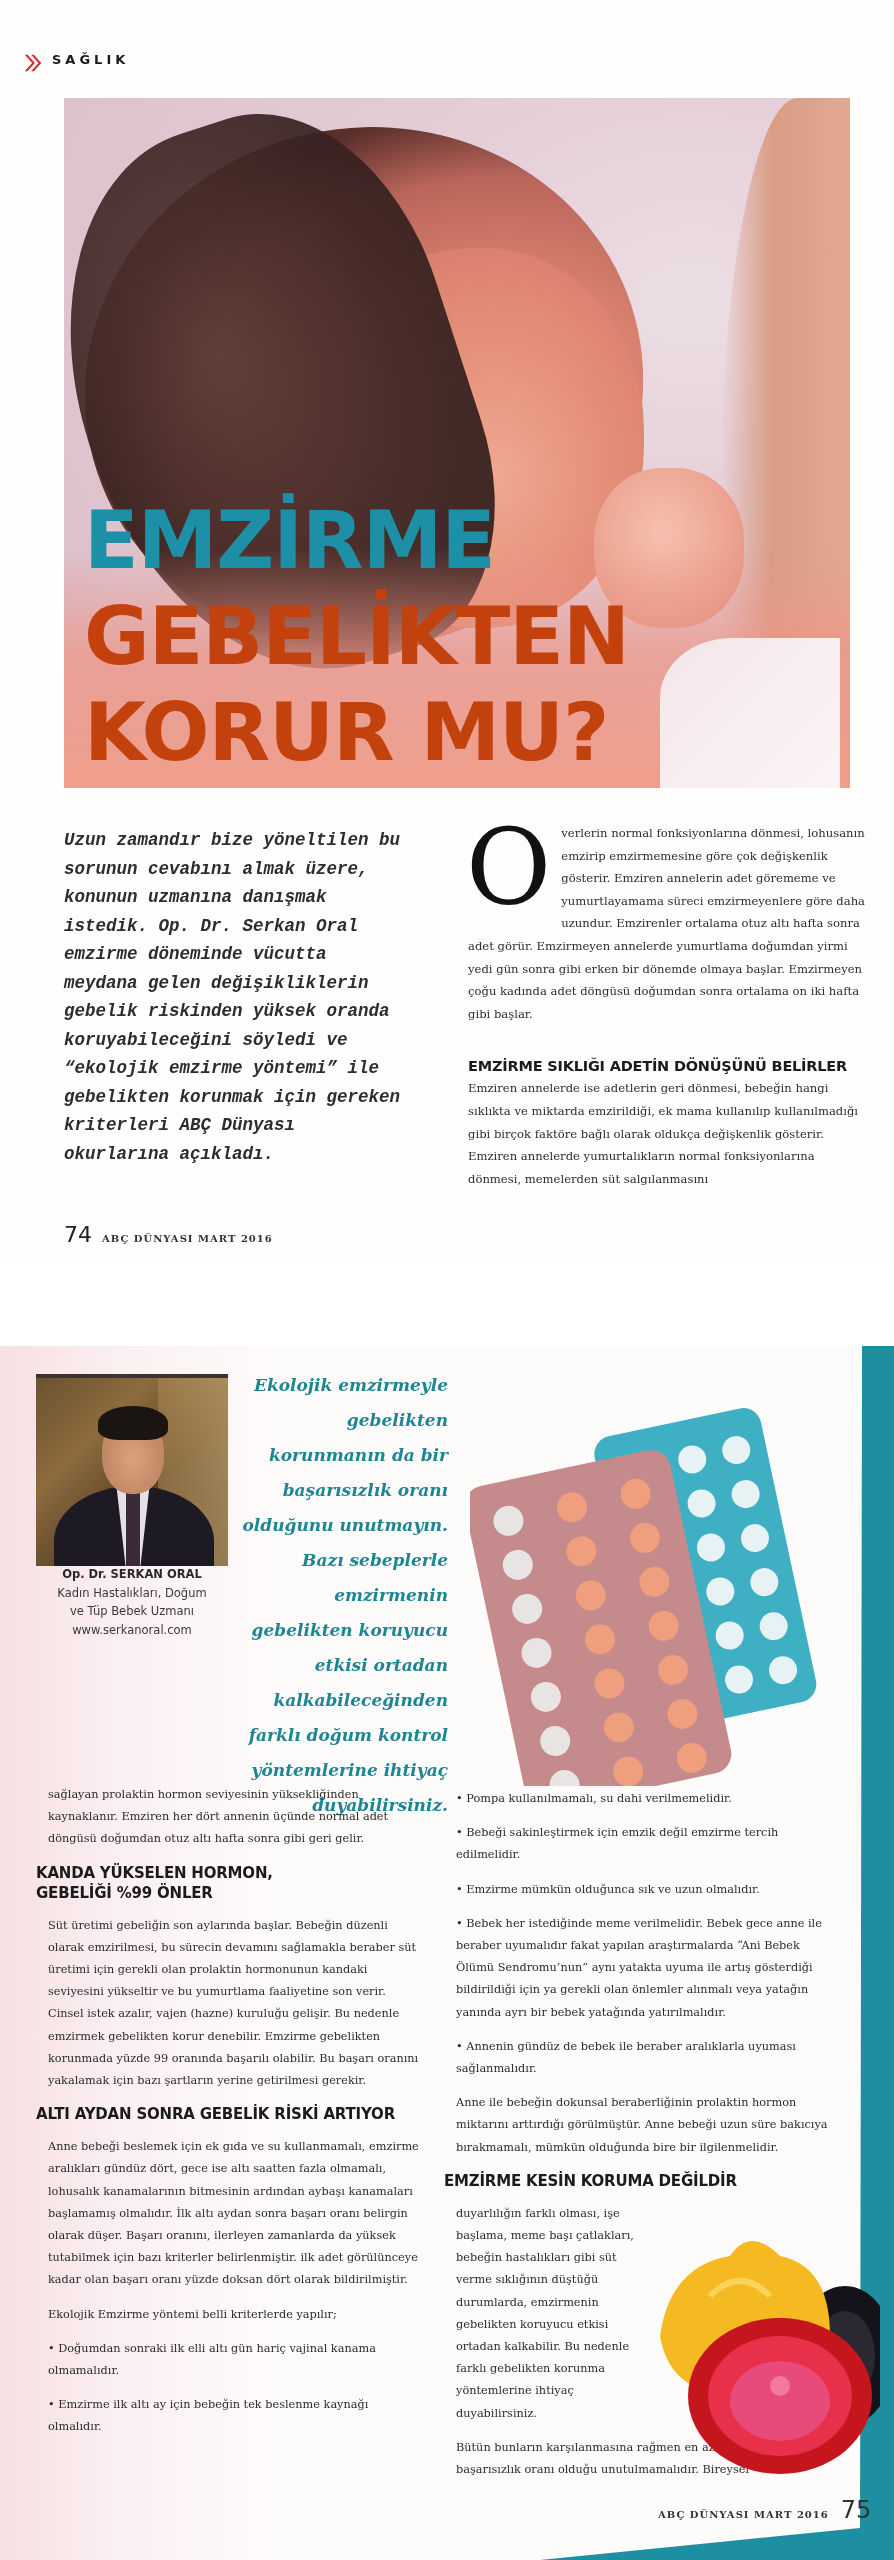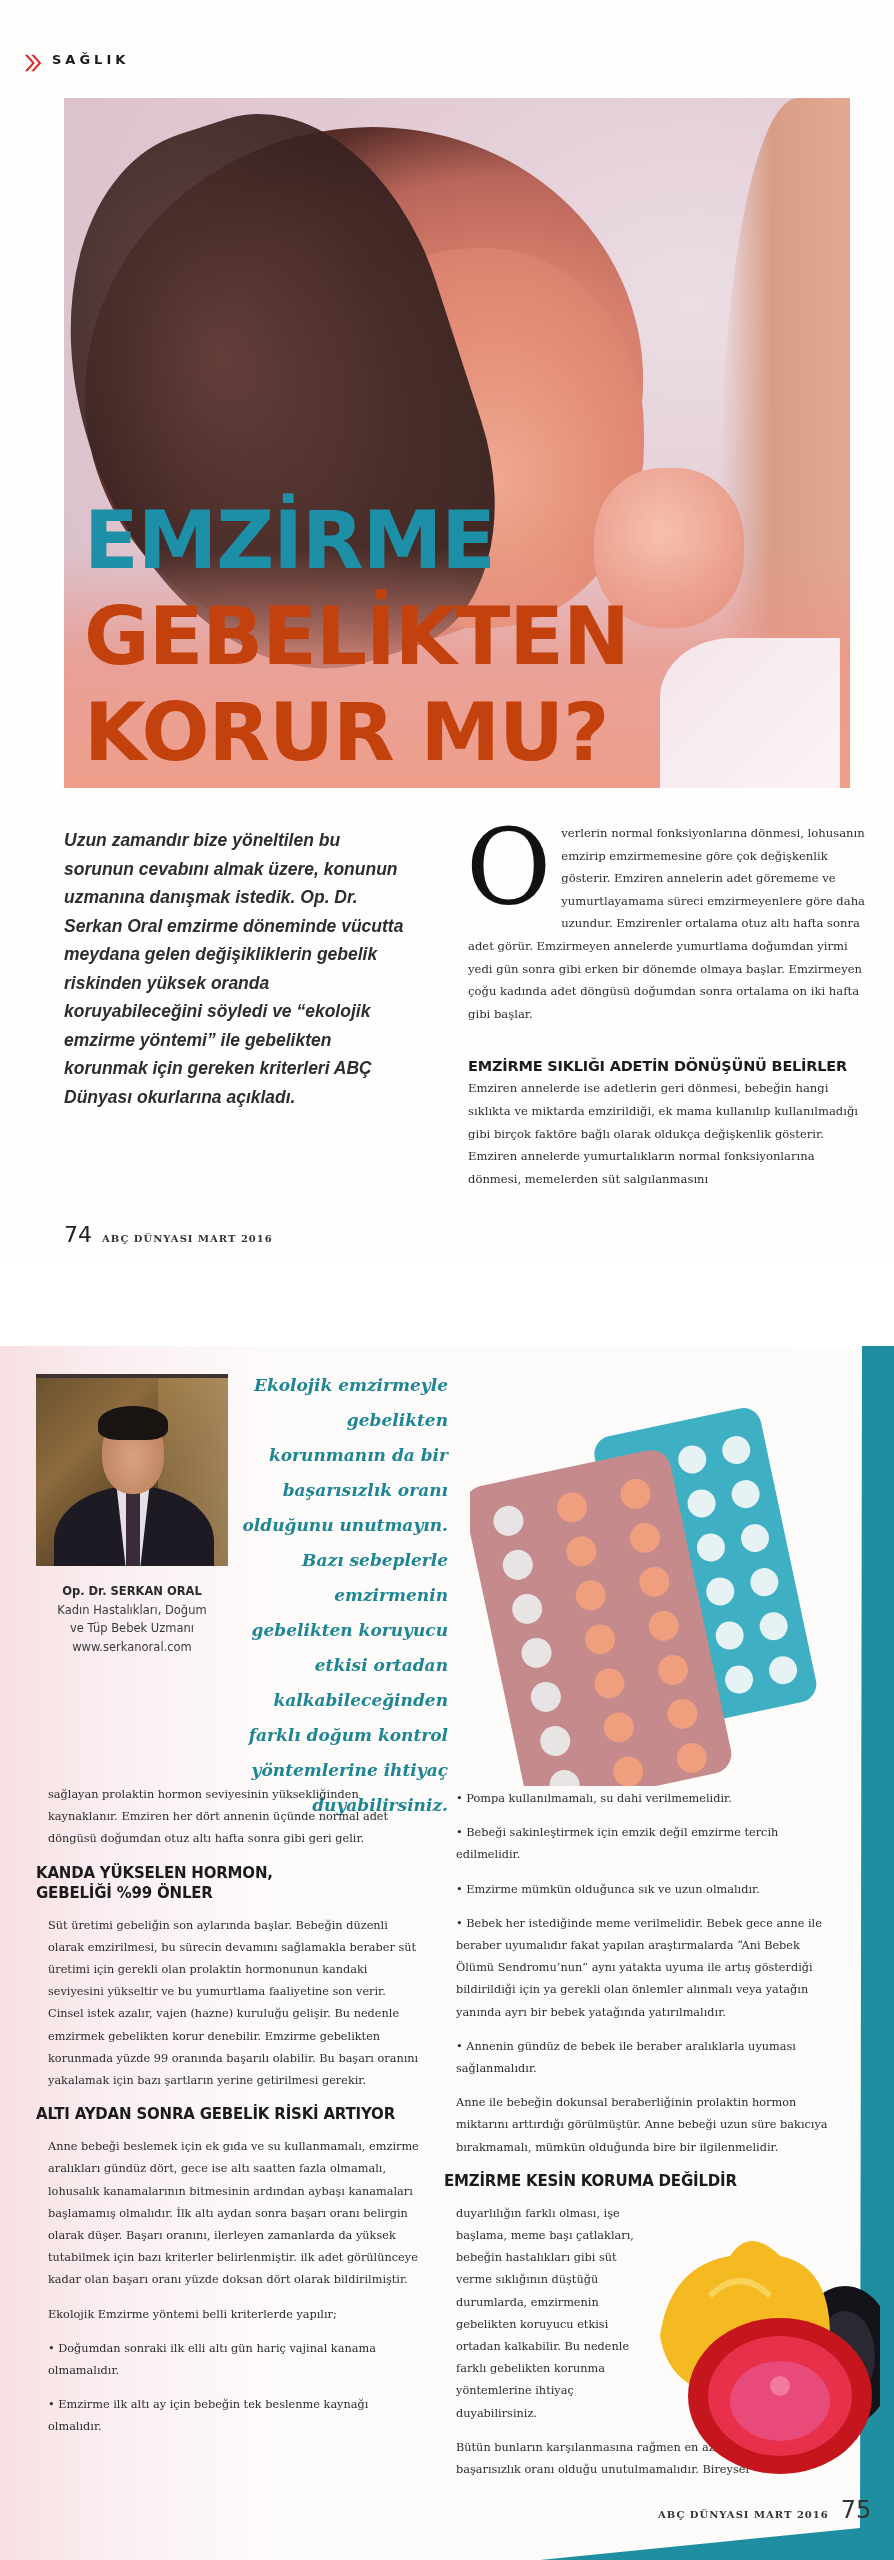--- a/index.html
+++ b/index.html
@@ -27,21 +27,21 @@
   .hero .body { position: absolute; left: 0; bottom: 0; width: 100%; height: 240px;
     background: linear-gradient(180deg, rgba(240,170,150,0) 0%, rgba(236,150,135,.75) 45%, #ef9e8b 100%); }
   .hero .cloth { position: absolute; right: 10px; bottom: 0; width: 180px; height: 150px;
     background: linear-gradient(135deg, #f4e6ea, #fbf3f5); border-radius: 40% 0 0 0; }
 
   .title { position: absolute; left: 84px; top: 493px; font-family: "DejaVu Sans", sans-serif; font-weight: bold;
     line-height: 96px; letter-spacing: -1px; }
   .title .t1 { display: block; color: #1d8fa6; font-size: 80px; }
   .title .t2, .title .t3 { display: block; color: #c2410c; font-size: 80px; }
 
-  .lead { position: absolute; left: 64px; top: 826px; width: 340px; font-family: Liberation Sans, sans-serif;
+  .lead { position: absolute; left: 64px; top: 826px; width: 340px; font-family: Liberation Mono, monospace;
     font-style: italic; font-weight: bold; font-size: 17.5px; line-height: 28.5px; color: #2d2d2d; }
 
   .col-right { position: absolute; left: 468px; top: 822px; width: 402px; font-size: 11.6px; line-height: 22.6px; color: #2c2c2c; }
   .dropcap { float: left; font-family: "DejaVu Serif", serif; font-size: 104px; line-height: 80px; height: 86px;
     margin: 6px 10px 0 -2px; color: #111; }
   .subhead { font-family: "DejaVu Sans", sans-serif; font-weight: bold; font-size: 14.5px; color: #1b1b1b; letter-spacing: -0.2px; }
   .col-right .subhead { margin-top: 30px; line-height: 22px; }
 
   .folio-left { position: absolute; left: 40px; top: 1222px; display: flex; align-items: baseline; gap: 10px; margin-left: 24px; }
   .folio-num { font-family: "DejaVu Sans", sans-serif; font-size: 22px; color: #222; font-weight: normal; }
@@ -54,21 +54,21 @@
 
   .doc-photo { position: absolute; left: 36px; top: 28px; width: 192px; height: 192px; overflow: hidden;
     background: linear-gradient(135deg, #6a5230 0%, #8d6b3d 30%, #5a4428 60%, #3a2b1a 100%); border-top: 4px solid #3d3230; }
   .doc-photo .wall { position: absolute; right: 0; top: 0; width: 70px; height: 100%; background: linear-gradient(90deg, #a88450, #d5b27a); opacity: .6; }
   .doc-photo .suit { position: absolute; left: 18px; top: 108px; width: 160px; height: 110px; border-radius: 50% 50% 0 0; background: #1e1a24; }
   .doc-photo .shirt { position: absolute; left: 80px; top: 104px; width: 34px; height: 90px; background: #e4e0e6; clip-path: polygon(0 0,100% 0,70% 100%,30% 100%); }
   .doc-photo .tie { position: absolute; left: 90px; top: 112px; width: 14px; height: 82px; background: #3a2a3a; }
   .doc-photo .face { position: absolute; left: 66px; top: 36px; width: 62px; height: 80px; border-radius: 46%; background: radial-gradient(ellipse at 50% 55%, #d9a27e, #b77b5a); }
   .doc-photo .hairdoc { position: absolute; left: 62px; top: 28px; width: 70px; height: 34px; border-radius: 50% 50% 30% 30%; background: #1a1412; }
 
-  .doc-caption { position: absolute; left: 36px; top: 236px; width: 192px; text-align: center; font-family: "DejaVu Sans", sans-serif; font-size: 11.5px; line-height: 18.5px; color: #3a3a3a; }
+  .doc-caption { position: absolute; left: 36px; top: 219px; width: 192px; text-align: center; font-family: "DejaVu Sans", sans-serif; font-size: 11.5px; line-height: 18.5px; color: #3a3a3a; }
   .doc-caption .name { font-weight: bold; color: #2a2a2a; }
 
   .pullquote { position: absolute; left: 228px; top: 22px; width: 220px; text-align: right; font-family: "DejaVu Serif", serif;
     font-style: italic; font-weight: bold; font-size: 17px; line-height: 35px; color: #1d8594; }
 
   .pills { position: absolute; left: 470px; top: 40px; width: 360px; height: 400px; }
 
   .col { position: absolute; font-size: 11.3px; line-height: 22.2px; color: #2c2c2c; }
   .col-l { left: 36px; top: 426px; width: 396px; }
   .col-r { left: 444px; top: 430px; width: 400px; }

